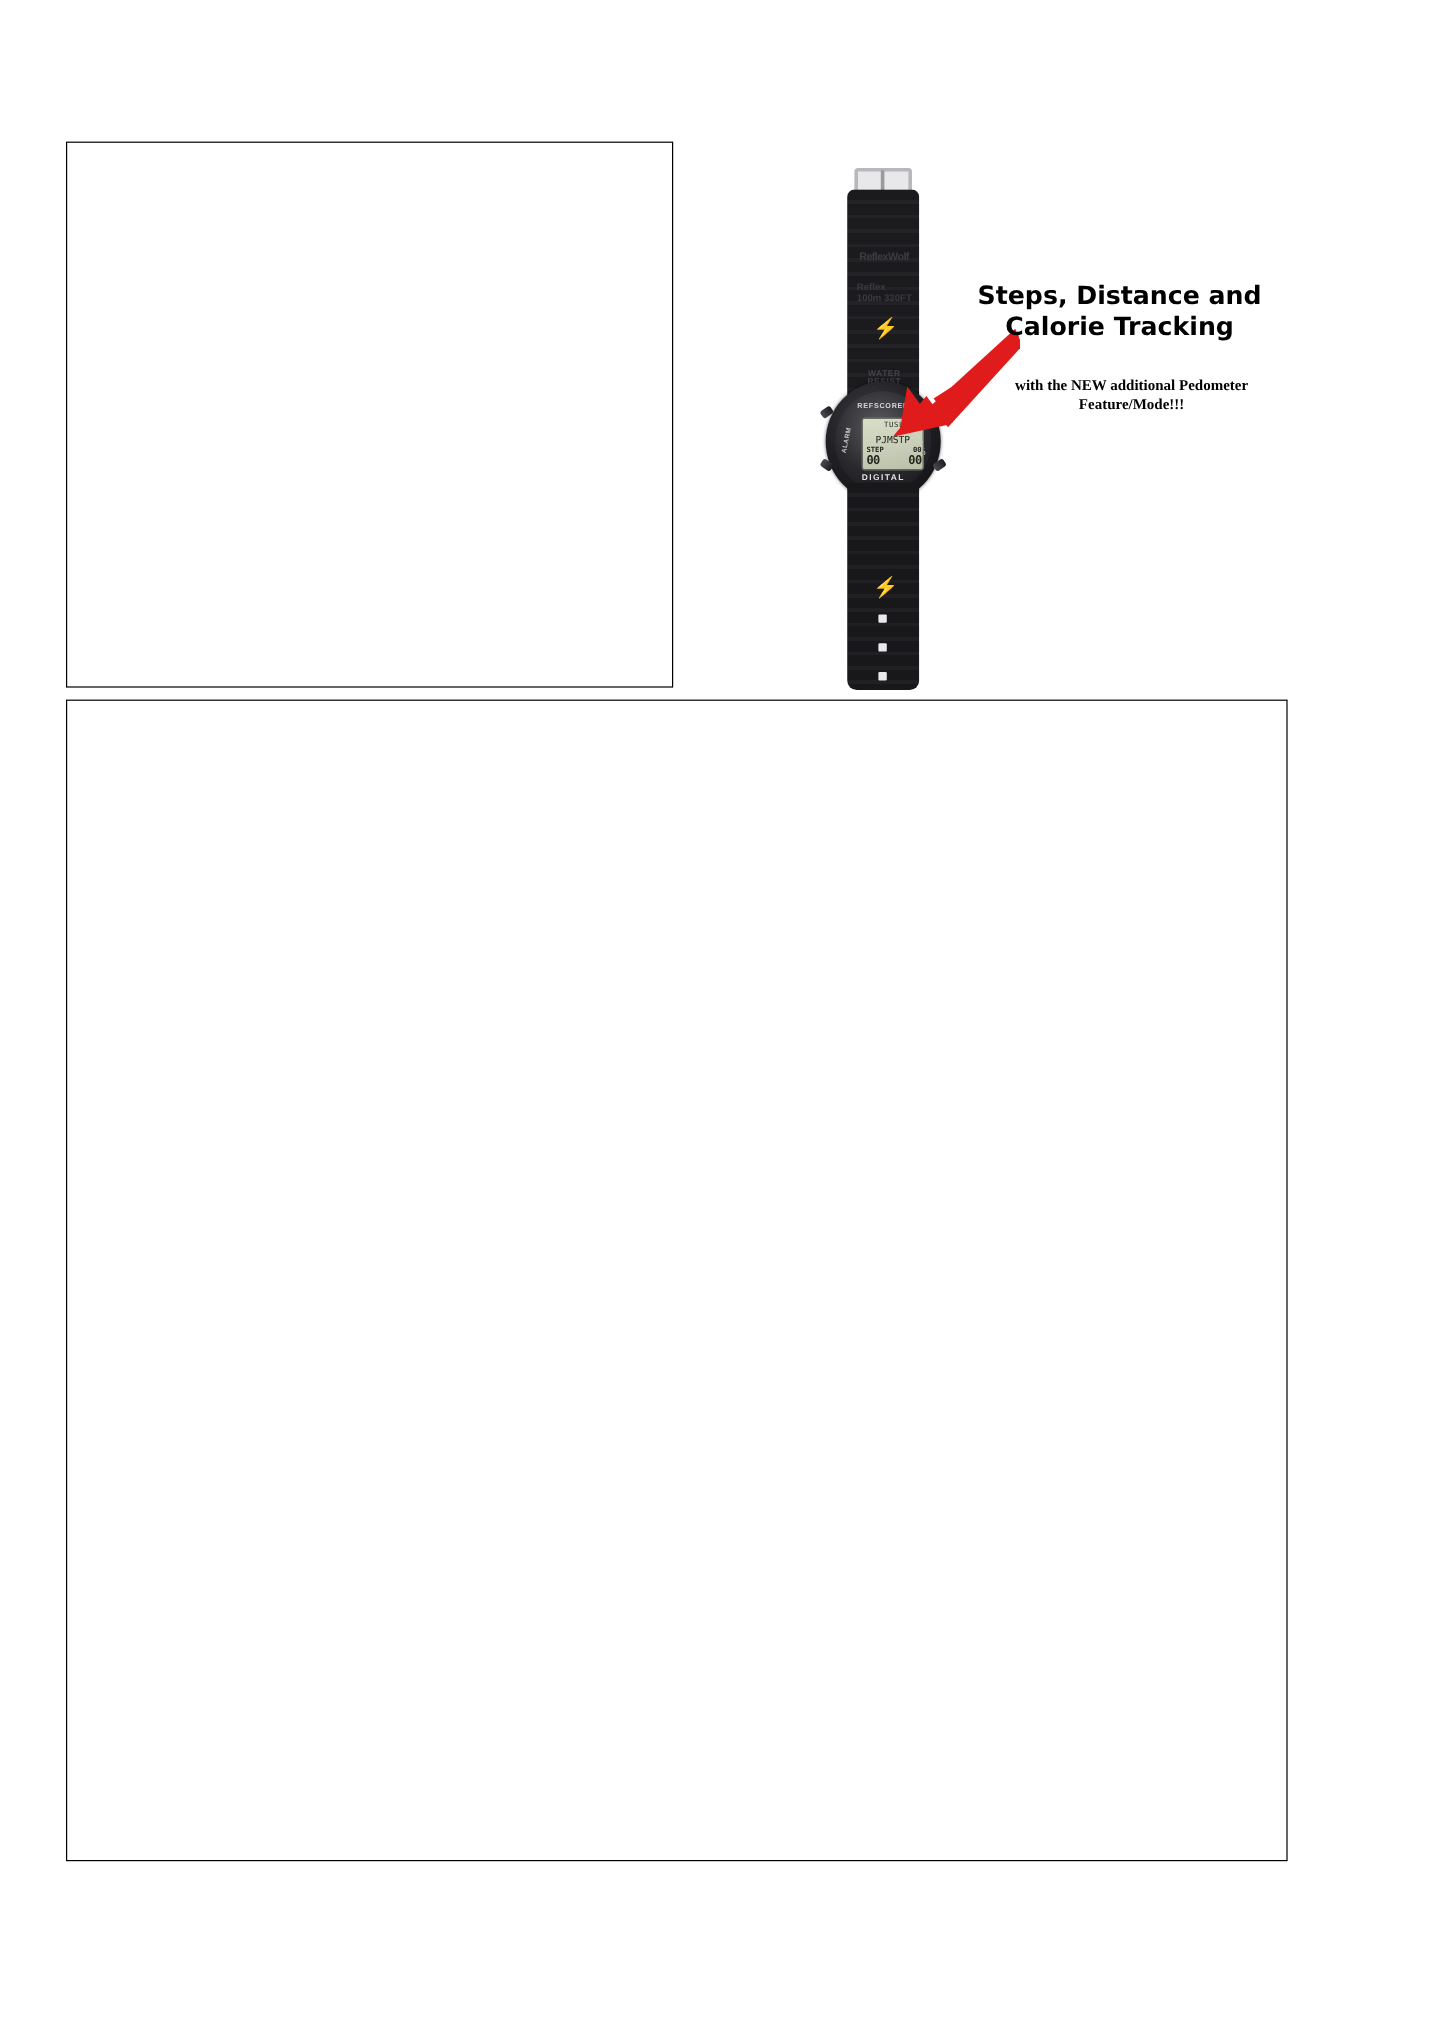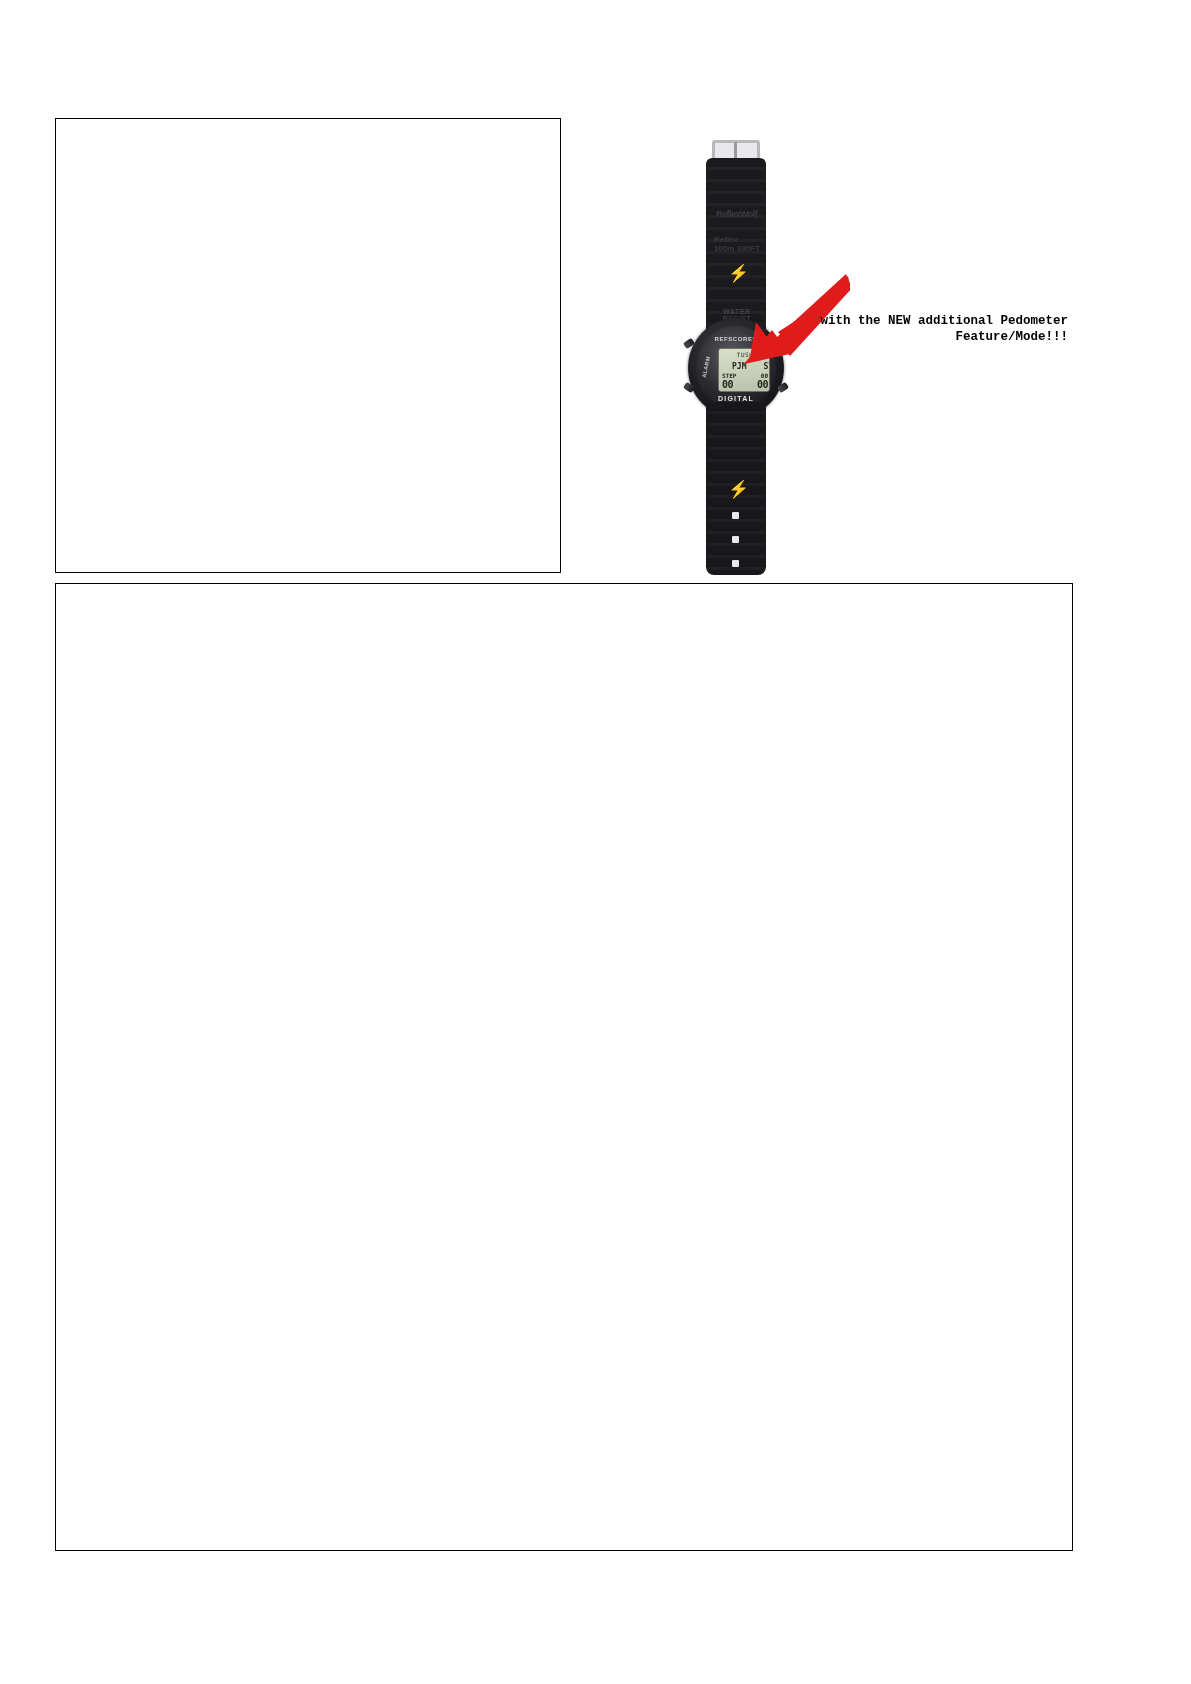--- a/index.html
+++ b/index.html
@@ -269,25 +269,25 @@
   }
   .lcd-row-top {
     position: absolute;
     left: 0; top: 2px; width: 52px;
     text-align: center;
     font-size: 6px;
     letter-spacing: 0.5px;
   }
   .lcd-row-mode {
     position: absolute;
-    left: 13px; top: 13px; width: 46px;
+    left: 2px; top: 13px; width: 46px;
     display: flex;
-    justify-content: space-between;
+    justify-content: center;
     font-size: 8px;
-    font-weight: bold;
+    font-weight: normal;
   }
   .lcd-row-label {
     position: absolute;
     left: 3px; top: 23px; width: 46px;
     display: flex;
     justify-content: space-between;
     font-size: 6px;
     font-weight: bold;
   }
   .lcd-row-main {
@@ -322,26 +322,26 @@
     line-height: 26px;
     font-weight: bold;
     color: #000000;
     font-family: "DejaVu Sans", sans-serif;
   }
   .callout-sub {
     position: absolute;
     left: 158px;
     top: 183px;
     width: 250px;
-    text-align: right;
+    text-align: center;
     font-size: 12.5px;
     line-height: 16px;
     font-weight: bold;
     color: #000000;
-    font-family: Liberation Mono, monospace;
+    font-family: Liberation Serif, serif;
   }
   .arrow {
     position: absolute;
     left: 60px;
     top: 142px;
     width: 130px;
     height: 100px;
   }
 </style>
 </head>
@@ -403,14 +403,15 @@
       <i></i>
     </div>
   </div>
 
   <svg class="arrow" viewBox="0 0 130 100">
     <polygon points="128,4 52,72 36,50 30,86 74,80 58,60 130,14" fill="#e01b1b"></polygon>
     <polygon points="24,92 70,82 52,58" fill="#e01b1b"></polygon>
     <polygon points="126,2 56,66 70,84 132,16" fill="#e01b1b"></polygon>
   </svg>
 
+  <div class="callout-head">Steps, Distance and Calorie Tracking</div>
   <div class="callout-sub">with the NEW additional Pedometer Feature/Mode!!!</div>
 </div>
 
 </body></html>

